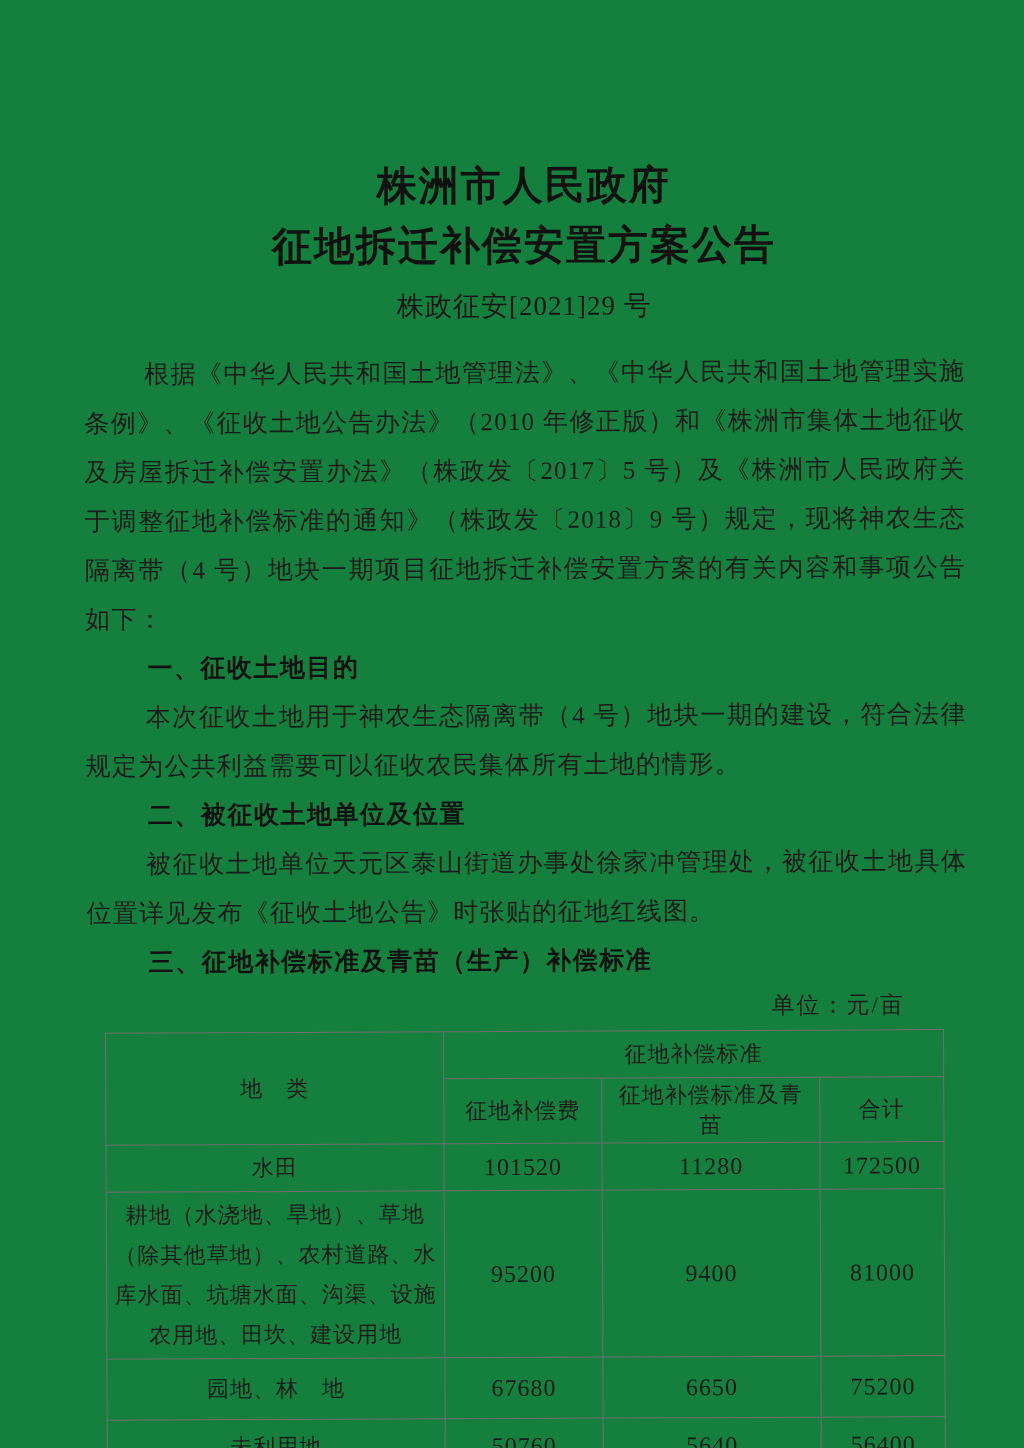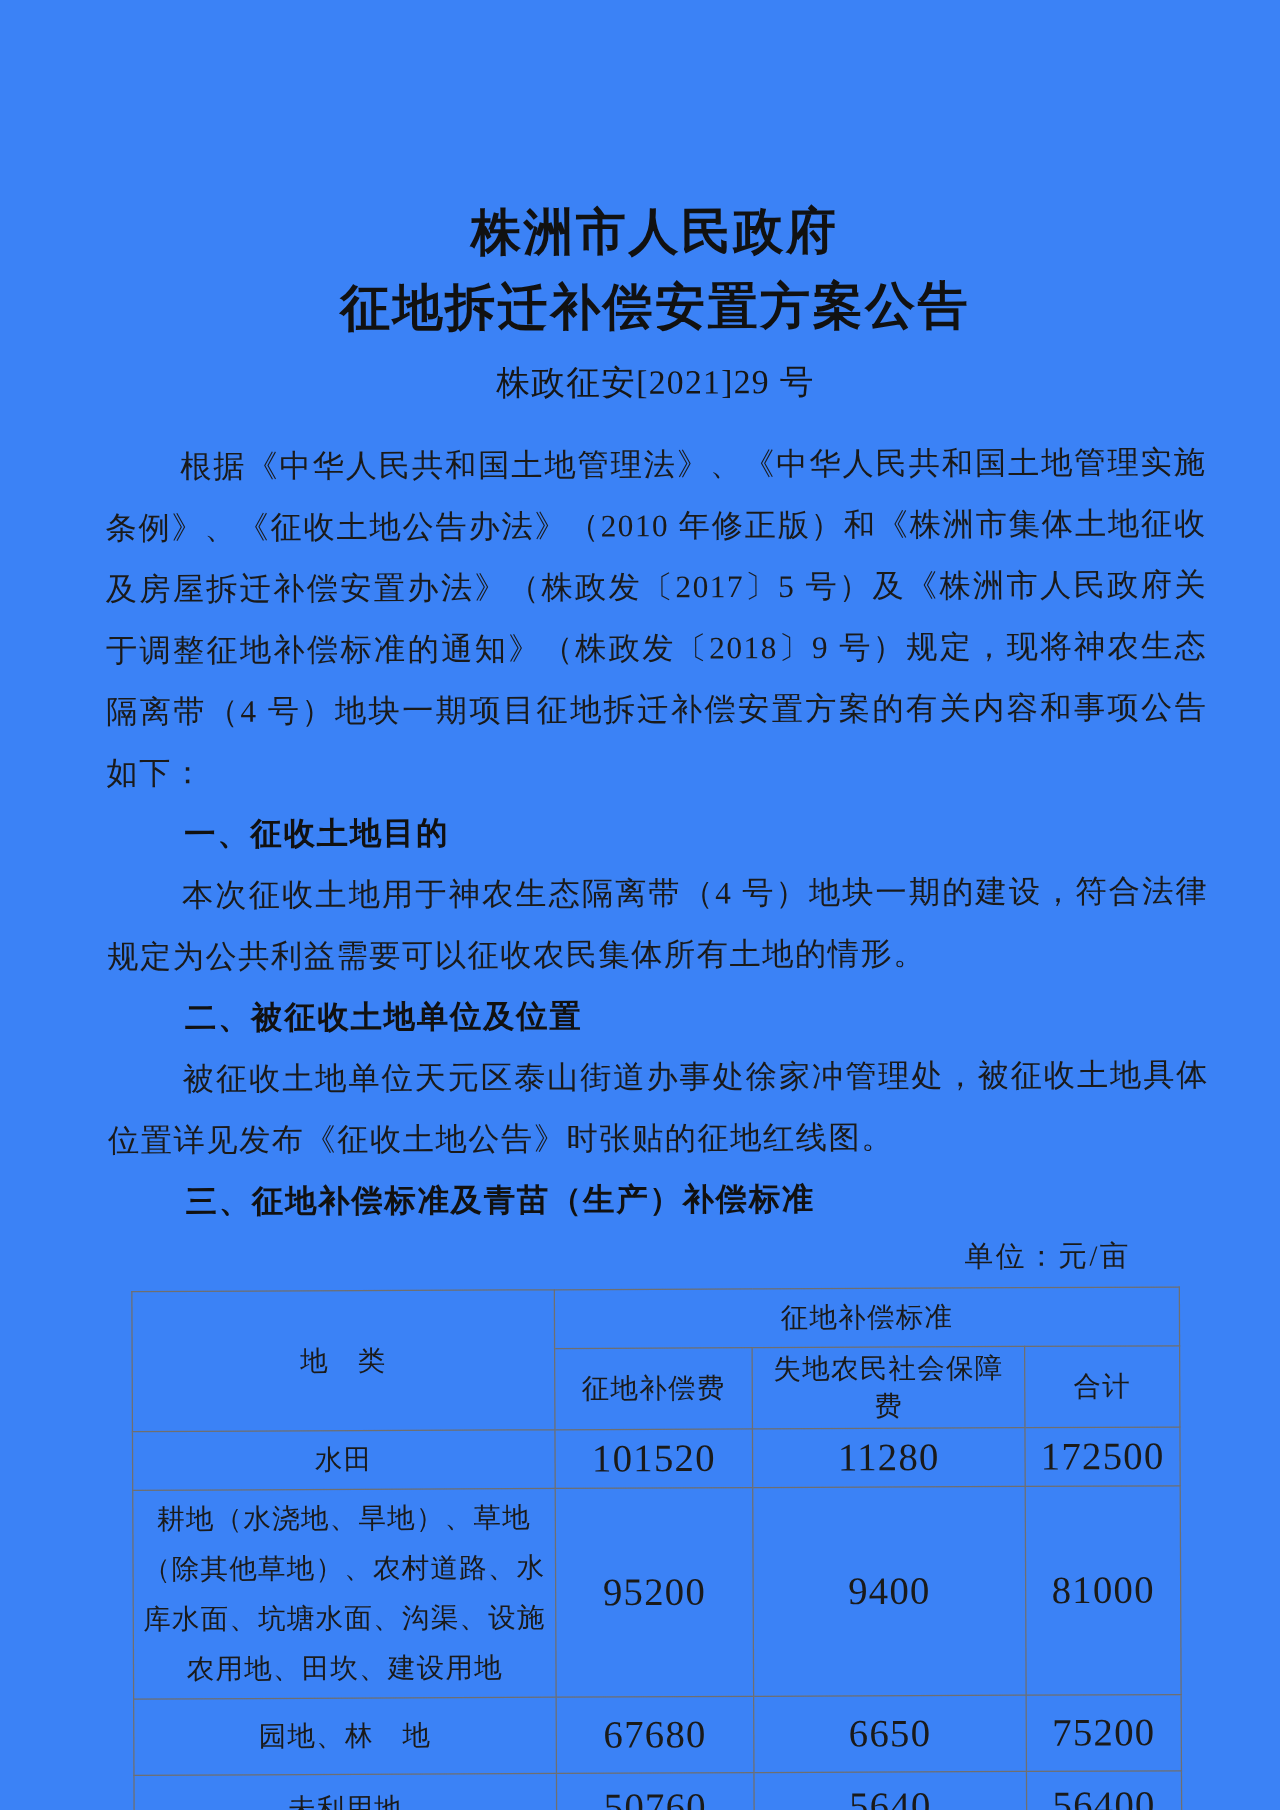--- a/index.html
+++ b/index.html
@@ -4,21 +4,21 @@
 <style>
   html, body {
     margin: 0;
     padding: 0;
     background: #ffffff;
   }
   .page {
     position: relative;
     width: 1024px;
     height: 1448px;
-    background: #3b82f6;
+    background: #15803d;
     overflow: hidden;
     font-family: "Liberation Serif", "DejaVu Serif", serif;
     color: #1c1c1c;
   }
   .sheet {
     position: absolute;
     top: 0; left: 0; right: 0; bottom: 0;
     padding: 158px 58px 0 85px;
     box-sizing: border-box;
     transform: rotate(-0.25deg);
@@ -100,21 +100,21 @@
   tr.r-garden td { height: 56px; }
   tr.r-unused td { height: 50px; }
   td.land-long {
     text-align: justify;
     text-justify: inter-ideograph;
     line-height: 40px;
     letter-spacing: 2.5px;
     padding: 6px 10px;
   }
   .num {
-    font-size: 31px;
+    font-size: 24px;
     letter-spacing: 0.5px;
   }
 </style>
 </head>
 <body>
 
 <div class="page">
   <div class="sheet">
 
     <div class="title">株洲市人民政府</div>
@@ -141,21 +141,21 @@
           <col class="c-soc">
           <col class="c-tot">
         </colgroup>
         <tbody>
           <tr class="hrow-1">
             <td rowspan="2">地　类</td>
             <td colspan="3">征地补偿标准</td>
           </tr>
           <tr class="hrow-2">
             <td>征地补偿费</td>
-            <td>失地农民社会保障费</td>
+            <td>征地补偿标准及青苗</td>
             <td>合计</td>
           </tr>
 
           <tr class="r-paddy">
             <td>水田</td>
             <td class="num">101520</td>
             <td class="num">11280</td>
             <td class="num">172500</td>
           </tr>
 

